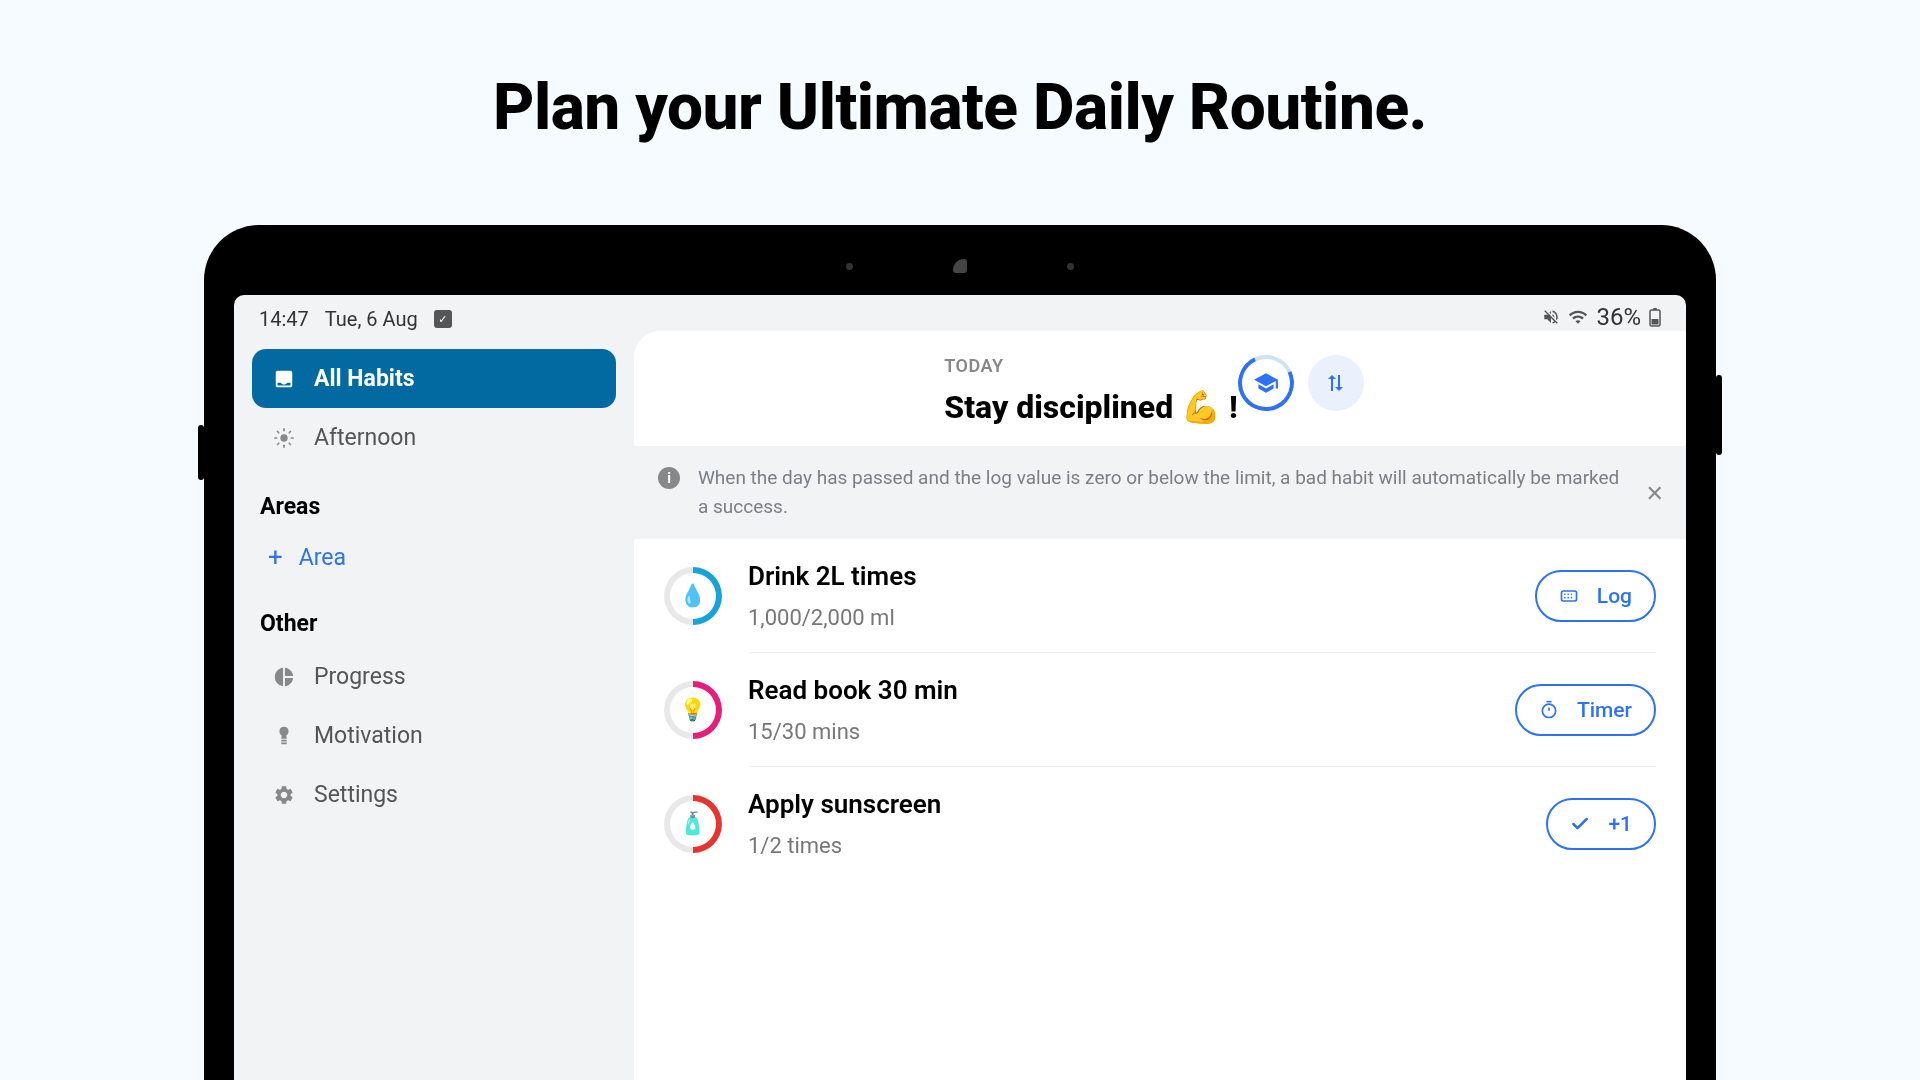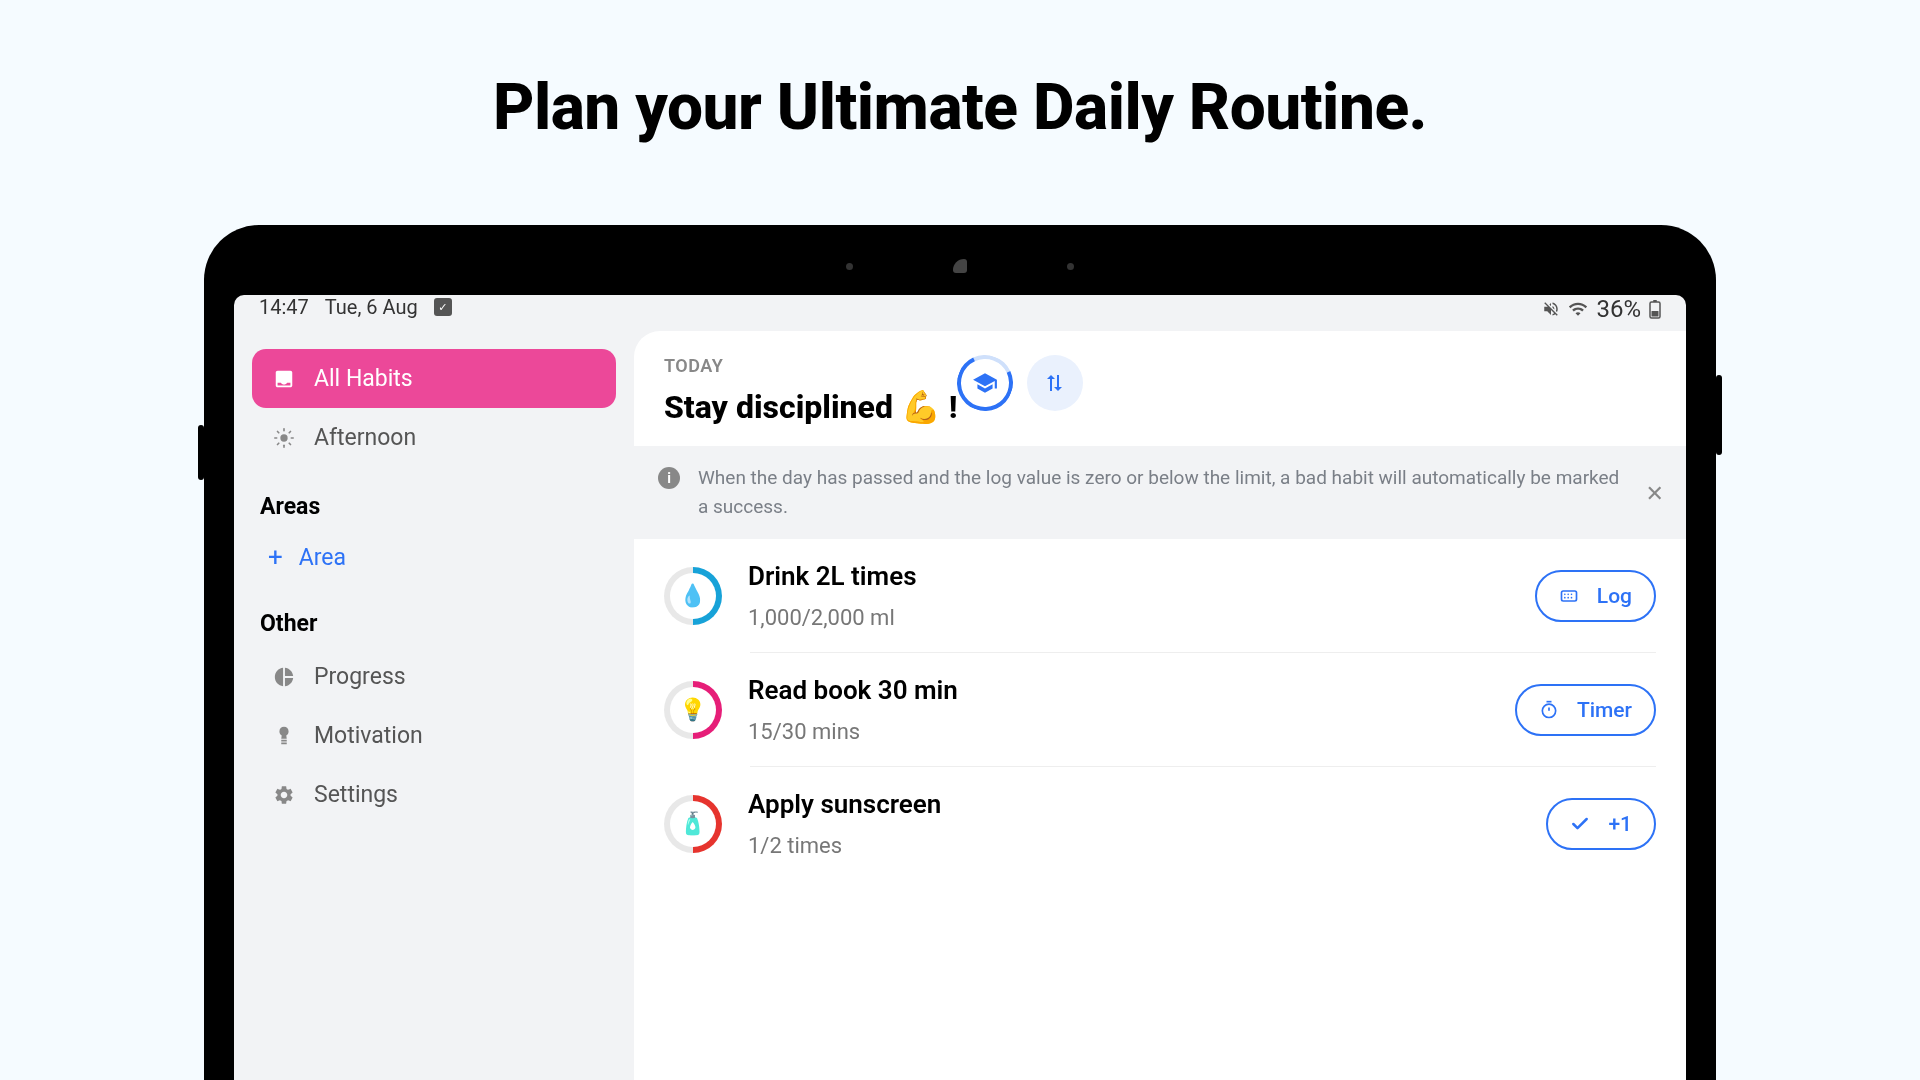--- a/index.html
+++ b/index.html
@@ -6,34 +6,34 @@
   body{width:1920px;height:1080px;overflow:hidden;background:#f5fbff;position:relative}
   .hero-title{width:100%;text-align:center;font-size:64px;font-weight:800;color:#000;margin-top:70px;letter-spacing:-0.5px}
   .tablet{position:absolute;left:50%;transform:translateX(-50%);top:225px;width:1512px;height:1100px;background:#000;border-radius:55px;padding:70px 30px 30px 30px}
   .tablet-camera{position:absolute;top:34px;left:50%;transform:translateX(-50%);display:flex;gap:100px;align-items:center}
   .cam-dot{width:7px;height:7px;border-radius:50%;background:#333}
   .cam-dot.main{width:14px;height:14px;background:#444}
   .side-btn{position:absolute;background:#000;border-radius:4px}
   .side-btn.l1{left:-6px;top:200px;width:6px;height:55px}
   .side-btn.r1{right:-6px;top:150px;width:6px;height:80px}
   .screen{width:100%;height:100%;background:#f2f3f5;border-radius:10px;overflow:hidden;display:flex;flex-direction:column}
-  .statusbar{height:36px;display:flex;align-items:flex-start;padding:0 25px;font-size:20px;color:#333;justify-content:space-between}
+  .statusbar{height:36px;display:flex;align-items:flex-end;padding:0 25px;font-size:20px;color:#333;justify-content:space-between}
   .status-left{display:flex;align-items:center;gap:16px}
   .status-right{display:flex;align-items:center;gap:8px;font-size:24px;color:#333}
   .check-ic{width:18px;height:18px;background:#555;border-radius:3px;display:flex;align-items:center;justify-content:center;color:#fff;font-size:11px}
   .app-body{flex:1;display:flex;overflow:hidden}
   .sidebar{width:400px;padding:18px 18px 0 18px;background:#f2f3f5}
   .nav-item{display:flex;align-items:center;gap:18px;padding:16px 20px;border-radius:14px;font-size:23px;color:#555;cursor:pointer}
-  .nav-item.active{background:#ec4899;color:#fff;font-weight:400}
+  .nav-item.active{background:#0369a1;color:#fff;font-weight:700}
   .nav-item .ic{width:24px;height:24px;display:flex;align-items:center;justify-content:center;flex-shrink:0}
   .section-label{font-size:23px;font-weight:700;color:#000;margin:26px 0 10px 8px}
   .add-area{display:flex;align-items:center;gap:16px;padding:12px 16px;color:#2d72f6;font-size:23px;cursor:pointer}
   .plus-ic{font-size:26px;font-weight:400;color:#2d72f6}
   .main{flex:1;background:#fff;border-top-left-radius:26px;display:flex;flex-direction:column;overflow:hidden;position:relative}
-  .main-header{padding:24px 42px 12px 30px;display:flex;align-items:flex-start;justify-content:flex-start}
+  .main-header{padding:24px 42px 12px 30px;display:flex;align-items:flex-start;justify-content:center}
   .hdr-left{}
   .today-label{font-size:18px;font-weight:600;color:#888;letter-spacing:0.5px}
   .tagline{font-size:32px;font-weight:800;color:#000;margin-top:12px}
   .hdr-right{display:flex;gap:14px}
   .hdr-icbtn{width:56px;height:56px;border-radius:50%;background:#eaf1fd;display:flex;align-items:center;justify-content:center;cursor:pointer;color:#2d72f6}
   .hdr-icbtn.ring{background:#fff;border:4px solid #2d72f6;border-top-color:#cfe0fb;transform:rotate(20deg)}
   .hdr-icbtn.ring svg{transform:rotate(-20deg)}
   .info-banner{margin:8px 0 0 0;background:#f2f3f5;padding:18px 24px;display:flex;align-items:flex-start;gap:18px;position:relative}
   .info-ic{width:22px;height:22px;border-radius:50%;background:#888;color:#fff;display:flex;align-items:center;justify-content:center;font-size:14px;font-weight:700;flex-shrink:0;margin-top:3px}
   .info-text{font-size:19px;color:#7a7f87;line-height:1.5;padding-right:40px}

